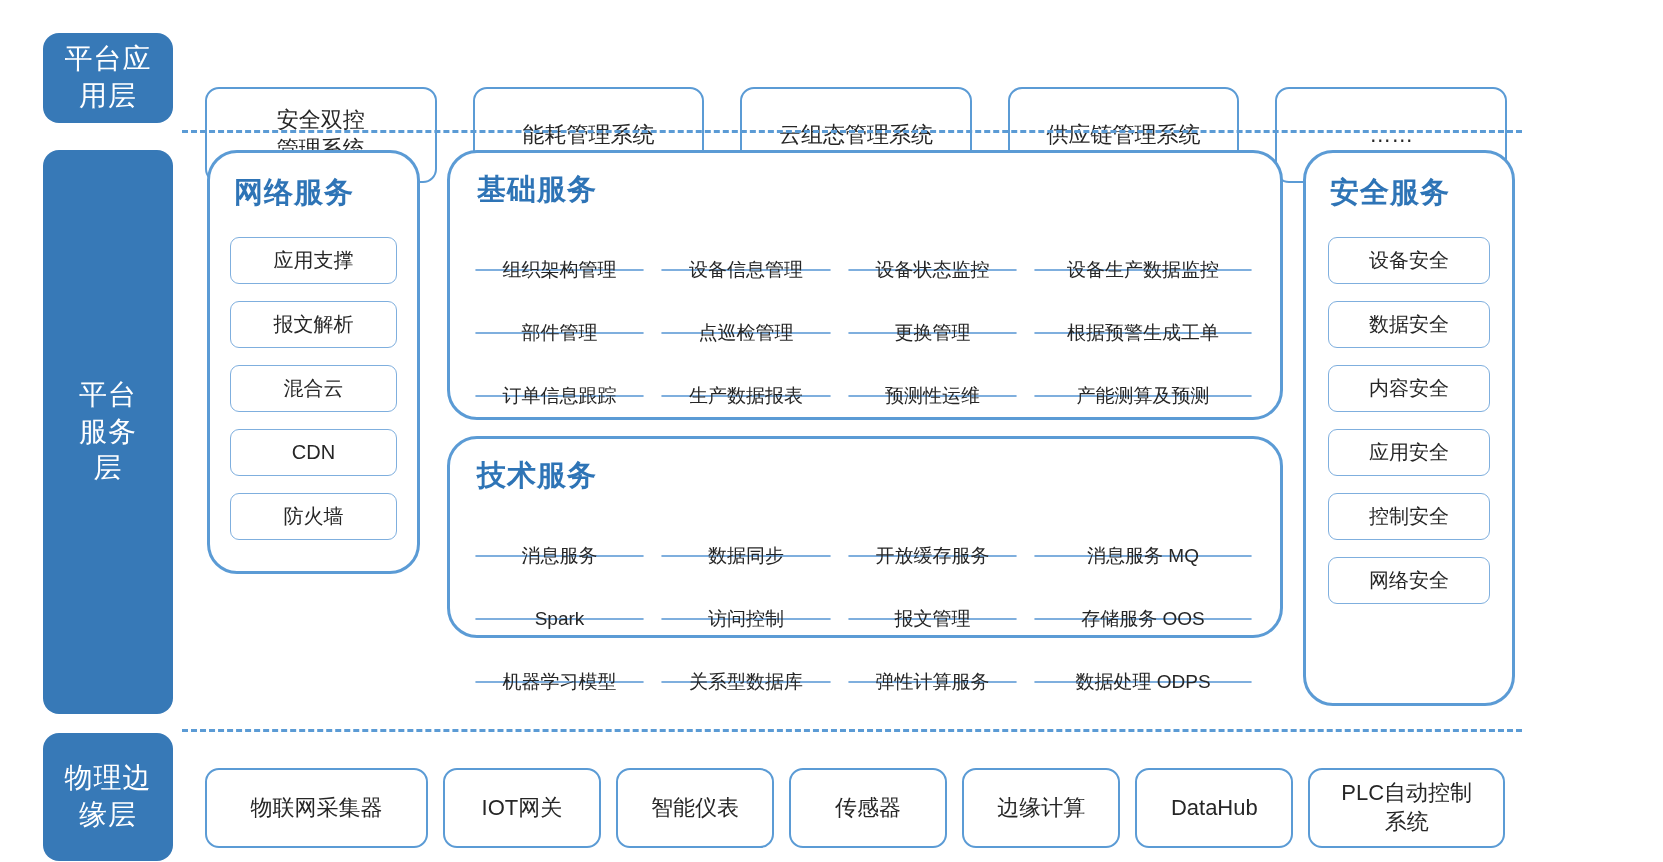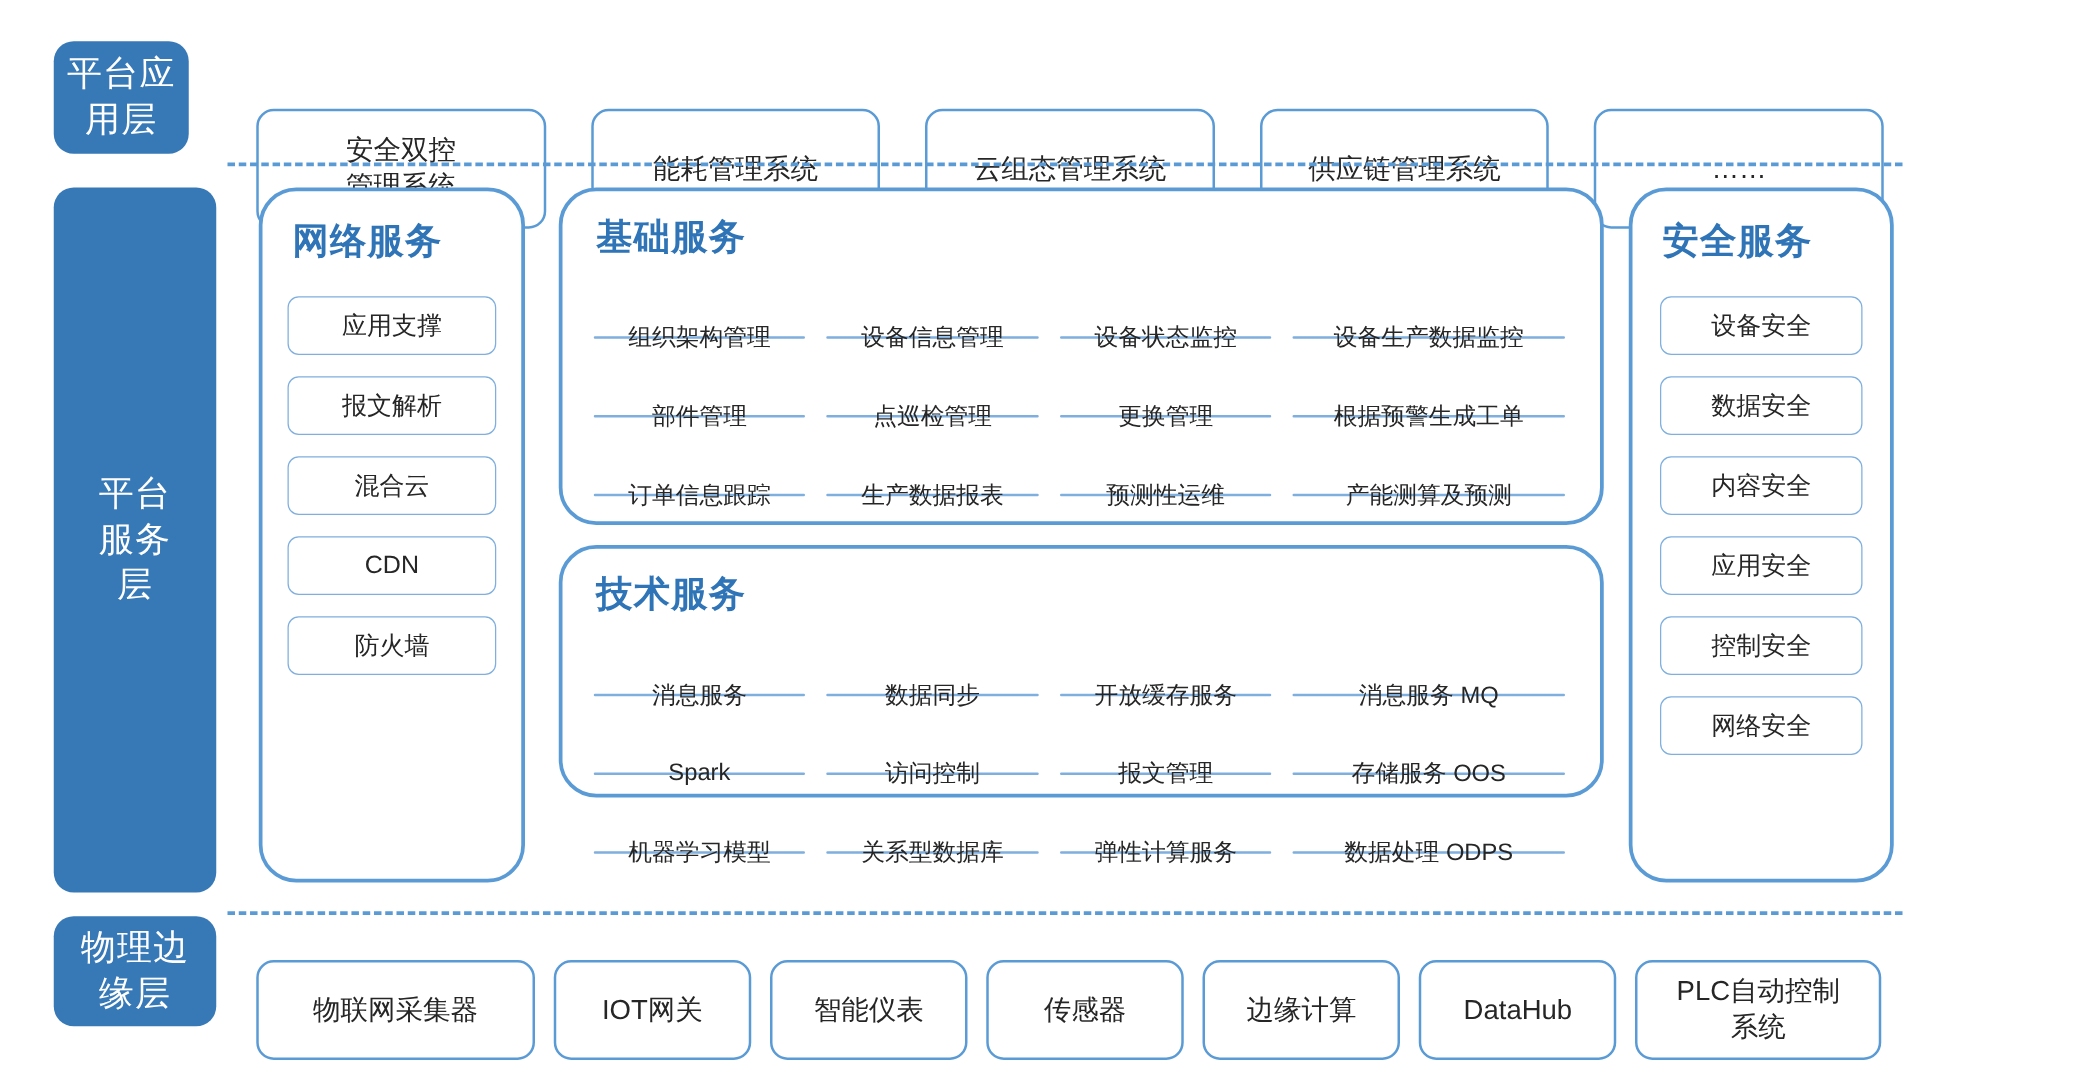--- a/index.html
+++ b/index.html
@@ -5,40 +5,40 @@
   html,body{margin:0;padding:0;background:#ffffff;}
   body{width:1663px;height:862px;font-family:"Liberation Sans",sans-serif;color:#262626;}
   .canvas{position:relative;width:1663px;height:862px;background:#fff;overflow:hidden;}
 
   
   .layer-label{
     position:absolute;background:#3779B7;color:#ffffff;border-radius:16px;
     display:flex;align-items:center;justify-content:center;text-align:center;
     font-size:28px;line-height:1.32;white-space:pre-line;letter-spacing:1px;
   }
-  .label-app{left:43px;top:33px;width:108px;height:90px;}
+  .label-app{left:43px;top:33px;width:130px;height:90px;}
   .label-service{left:43px;top:150px;width:130px;height:564px;}
-  .label-edge{left:43px;top:733px;width:130px;height:88px;}
+  .label-edge{left:43px;top:733px;width:130px;height:128px;}
 
   
   .dash{position:absolute;left:182px;width:1340px;height:0;border-top:3px dashed #5B9BD5;}
   .dash-1{top:130px;}
   .dash-2{top:729px;}
 
   
   .app-boxes{position:absolute;left:205px;top:40px;width:1302px;height:96px;display:flex;gap:36px;margin-top:47px;}
   .app-box{
     flex:1;border:2.5px solid #5B9BD5;border-radius:14px;background:#fff;
     display:flex;align-items:center;justify-content:center;text-align:center;
     font-size:22px;line-height:1.3;white-space:pre-line;
   }
 
   
   .panel{position:absolute;border:3px solid #5B9BD5;border-radius:30px;background:#fff;box-sizing:border-box;}
-  .panel-network{left:207px;top:150px;width:213px;height:556px;}
+  .panel-network{left:207px;top:150px;width:213px;height:424px;}
   .panel-basic{left:447px;top:150px;width:836px;height:270px;}
   .panel-tech{left:447px;top:436px;width:836px;height:202px;}
   .panel-security{left:1303px;top:150px;width:212px;height:556px;}
   .panel-title{font-size:29px;font-weight:bold;color:#2E74B6;letter-spacing:1px;}
   .panel-network .panel-title,.panel-security .panel-title{margin:20px 0 24px 24px;}
   .panel-basic .panel-title,.panel-tech .panel-title{margin:17px 0 13px 27px;}
 
   
   .vstack{display:flex;flex-direction:column;align-items:center;gap:17px;}
   .item{

